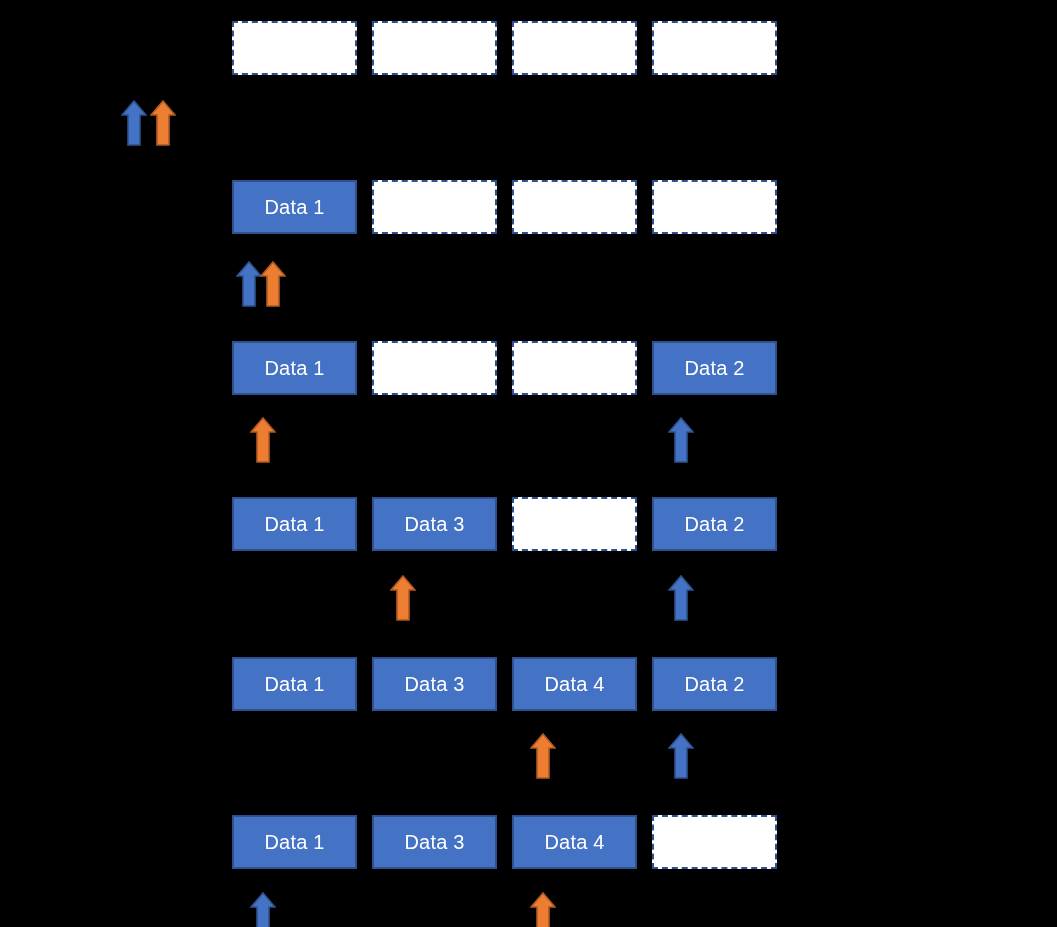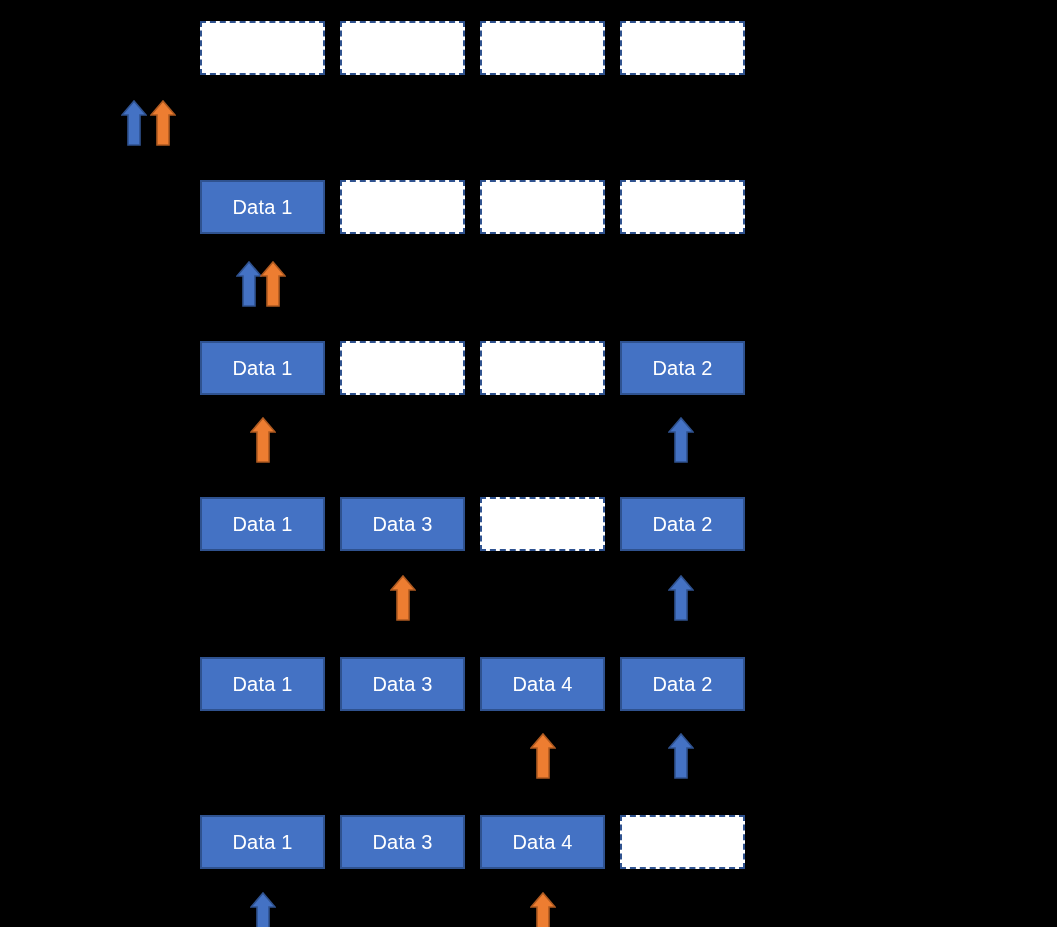--- a/index.html
+++ b/index.html
@@ -28,20 +28,21 @@
   .cell {
     position: absolute;
     box-sizing: border-box;
     height: 54px;
     display: flex;
     align-items: center;
     justify-content: center;
     font-size: 20px;
     line-height: 1;
     letter-spacing: 0.2px;
+    margin-left: 32px;
   }
   .cell.filled {
     background: #4472C4;
     border: 2px solid #2F528F;
     color: #FFFFFF;
   }
   .cell.empty {
     background: #FFFFFF;
     border: 2px dashed #2F528F;
     color: transparent;

